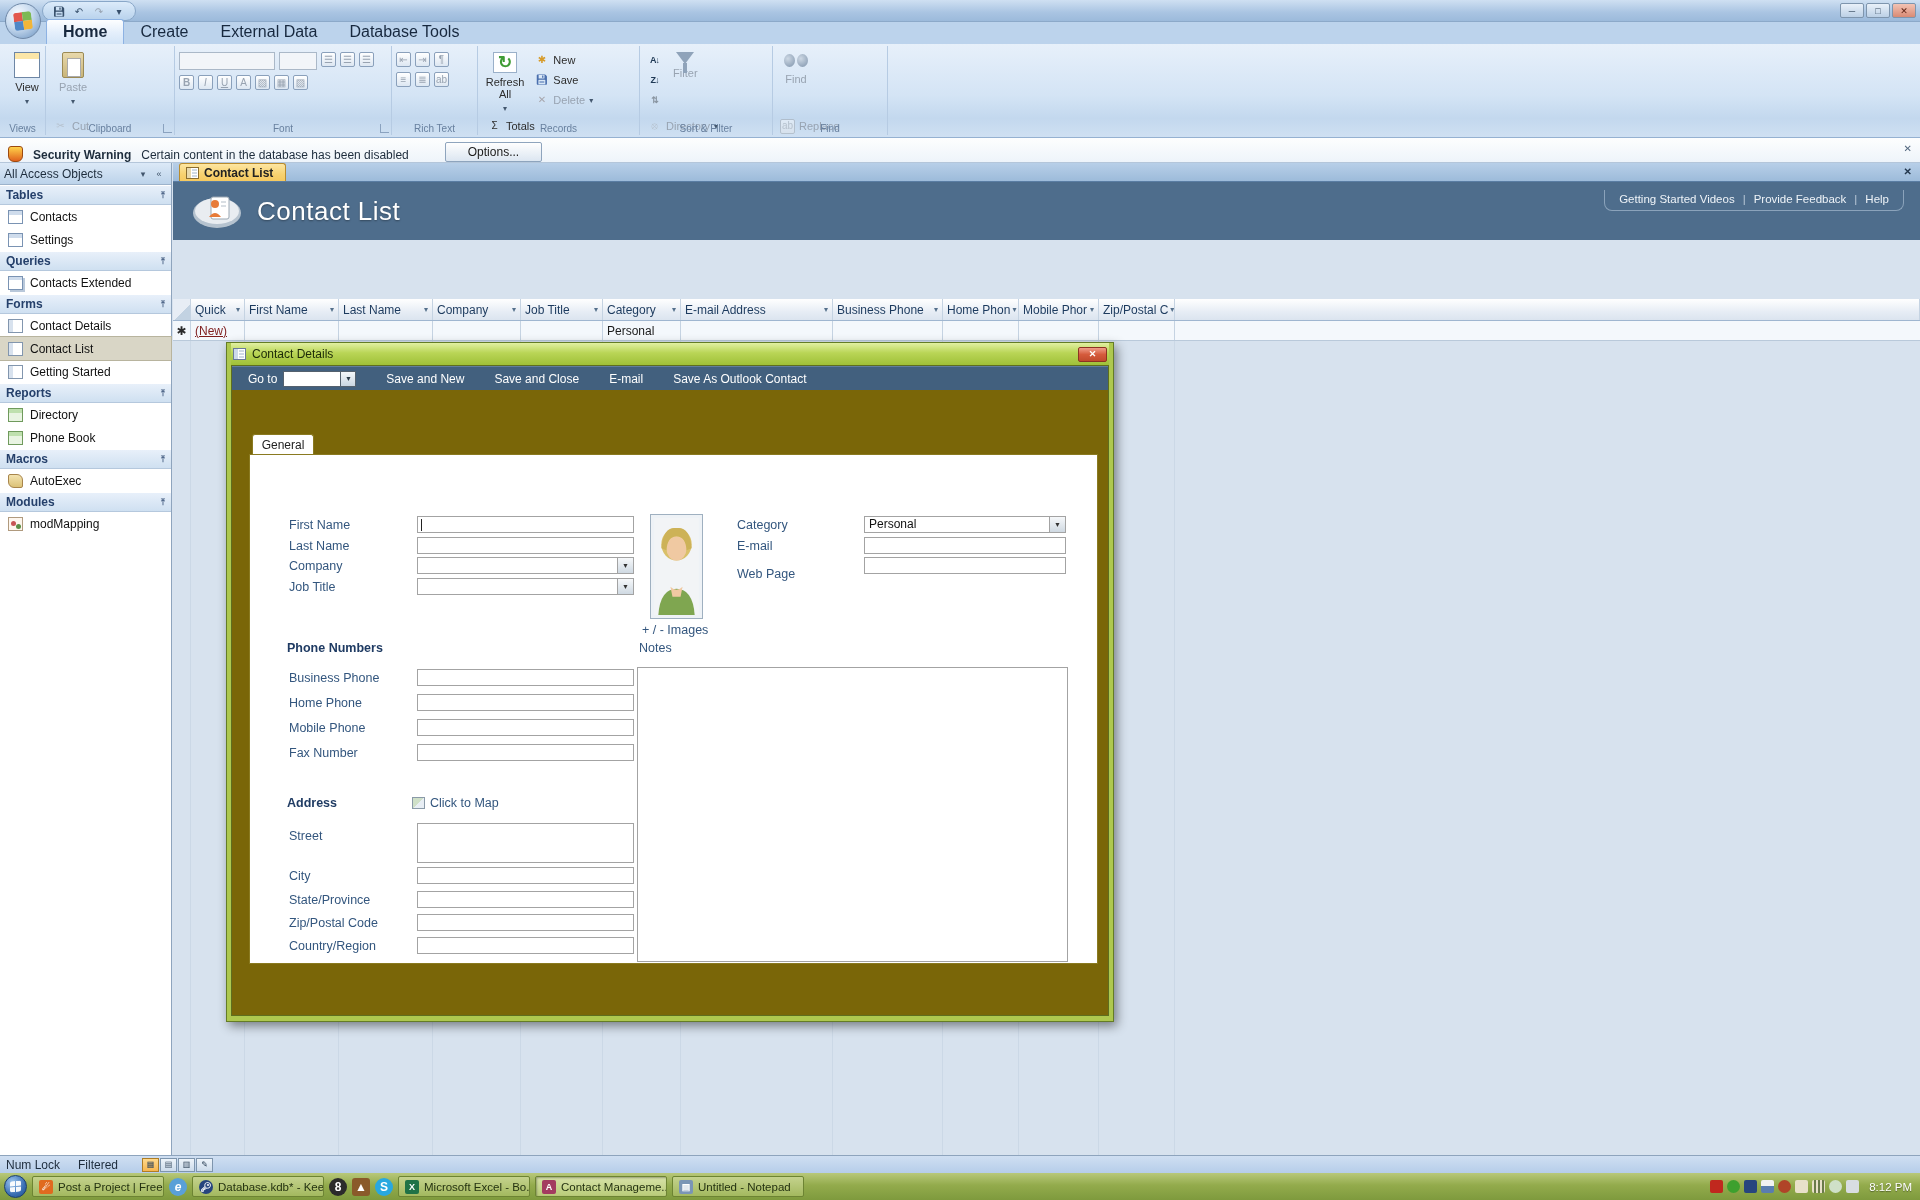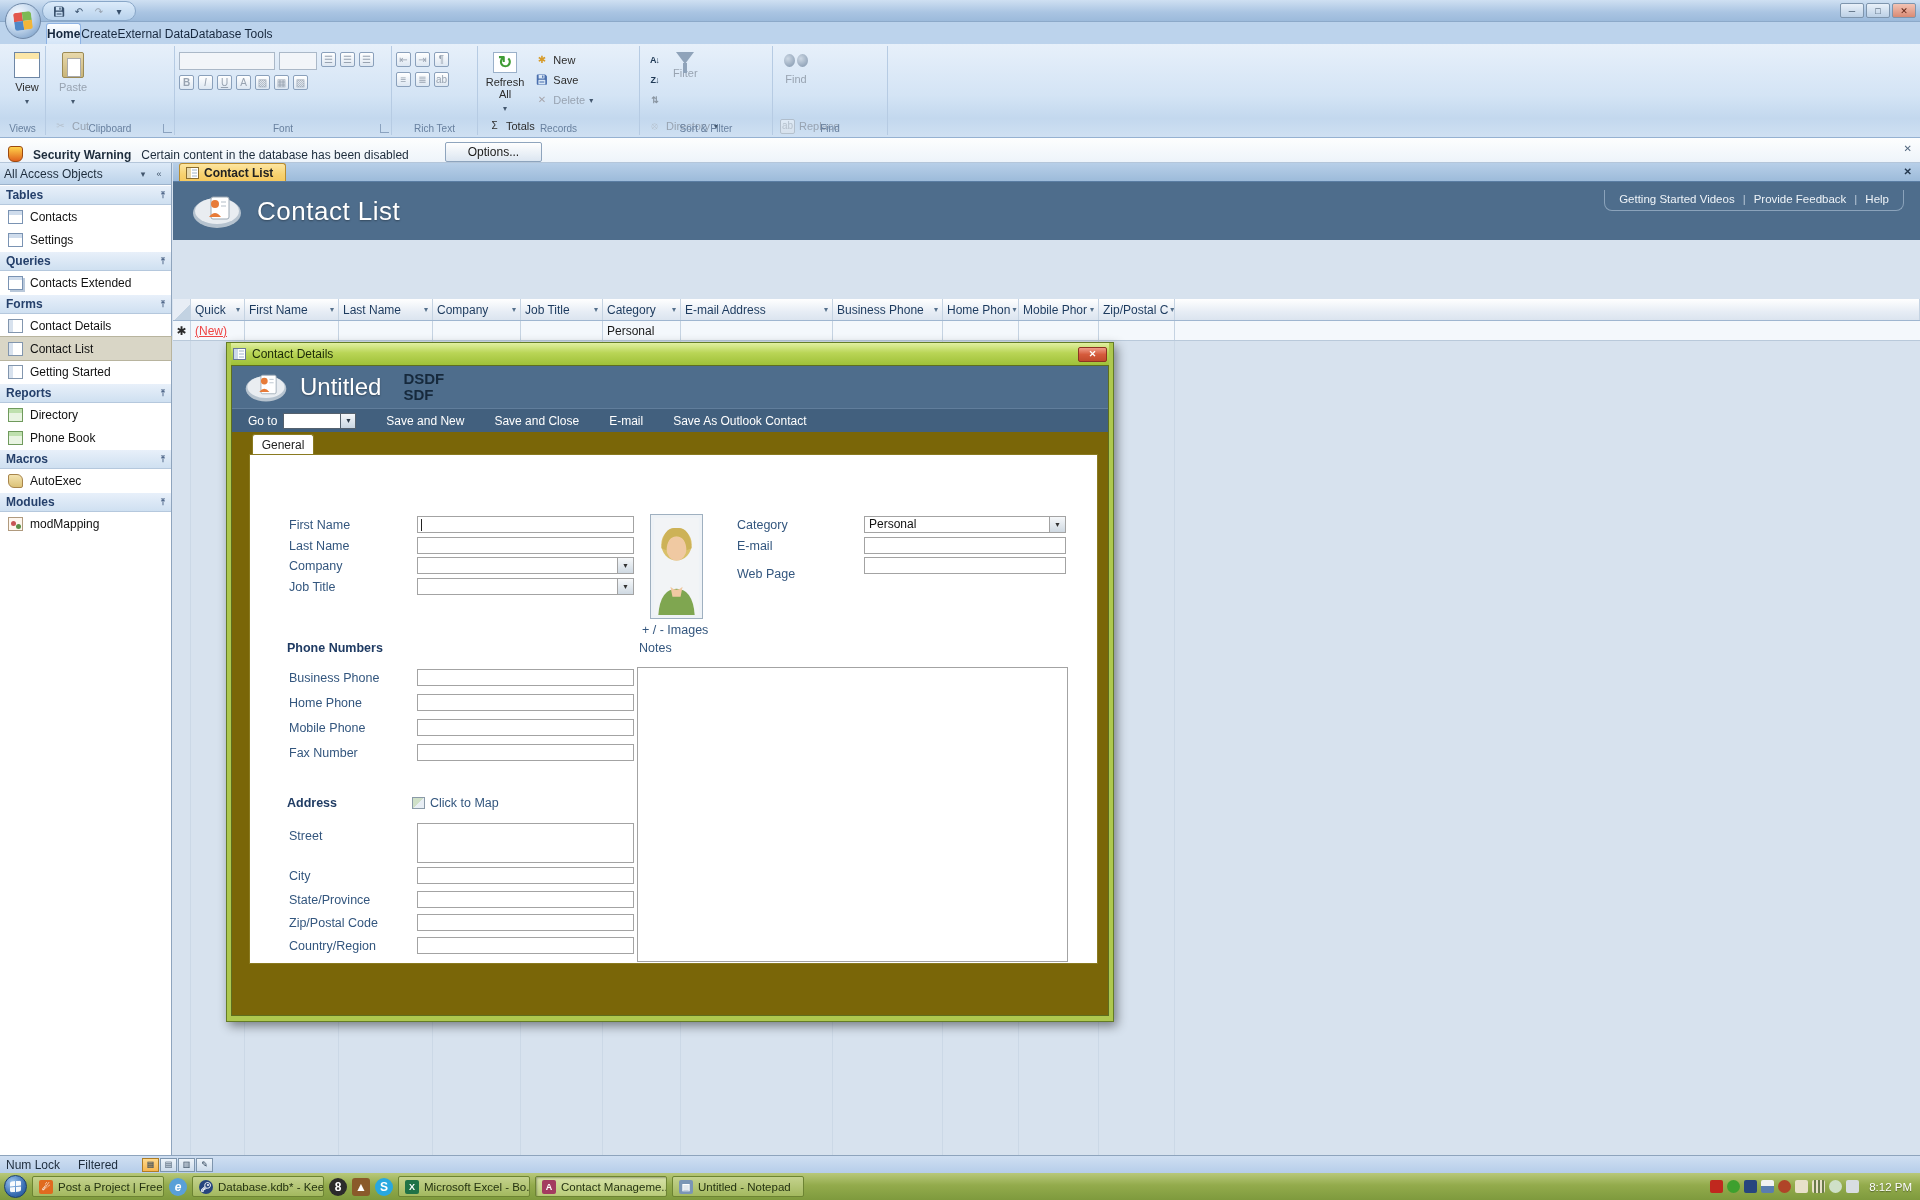--- a/index.html
+++ b/index.html
@@ -27,21 +27,21 @@
   .orb-logo{width:18px;height:18px;border-radius:3px;position:relative;overflow:hidden;transform:rotate(-8deg)}
   .orb-logo i{position:absolute;width:9px;height:9px}
   .orb-logo i:nth-child(1){left:0;top:0;background:#e2574c}
   .orb-logo i:nth-child(2){right:0;top:0;background:#7db954}
   .orb-logo i:nth-child(3){left:0;bottom:0;background:#4f87c7}
   .orb-logo i:nth-child(4){right:0;bottom:0;background:#f2b538}
 
   
   .tabrow{position:absolute;left:0;top:22px;width:100%;height:22px;background:#bcd3ec;
     display:flex;align-items:flex-end;padding-left:46px}
-  .rtab{padding:3px 0 3px;font-size:12px;color:#17283e;cursor:default}
+  .rtab{padding:3px 16px 3px;font-size:16px;color:#17283e;cursor:default}
   .rtab.active{background:linear-gradient(#fdfeff,#e3eefb 55%,#d4e5f7);border:1px solid #8db2e3;
     border-bottom:none;border-radius:3px 3px 0 0;font-weight:bold}
 
   
   .ribbon{position:absolute;left:0;top:44px;width:100%;height:94px;
     background:linear-gradient(#e7f0fa,#d4e4f5 55%,#c3d8ee 80%,#cfe0f2);border-bottom:1px solid #95b1d1}
   .rgroup{position:absolute;top:2px;bottom:2px;border-right:1px solid #b6cbe3;padding:3px 4px 16px}
   .rg-label{position:absolute;left:0;right:0;bottom:1px;text-align:center;font-size:10px;color:#68809f}
   .launcher{position:absolute;right:2px;bottom:2px;width:9px;height:9px;border-left:1px solid #8aa2bf;
     border-bottom:1px solid #8aa2bf;font-size:7px;color:#68809f}
@@ -134,21 +134,21 @@
   .show-ico{width:13px;height:11px;background:repeating-linear-gradient(#e8e0c9 0 2px,#8d7a3a 2px 3px);border:1px solid #3c3416}
 
   .grid{position:absolute;left:0;top:136px;right:0;bottom:0;display:flex;flex-direction:column}
   .gridcols{display:grid;grid-template-columns:18px 54px 94px 94px 88px 82px 78px 152px 110px 76px 80px 76px 1fr}
   .ghead{height:22px;background:linear-gradient(#ffffff,#e7edf5 60%,#dbe4ef);border-bottom:1px solid #9fb6d0}
   .ghead .gc{display:flex;align-items:center;justify-content:space-between;padding:0 4px;border-right:1px solid #c5d3e2;
     font-size:12px;color:#1c3a5e;white-space:nowrap;overflow:hidden}
   .ghead .gc .arrow{color:#55708c;flex:none;margin-left:2px}
   .grow{height:20px;background:#f4f8fc;border-bottom:1px solid #b9c9da}
   .grow .gc{display:flex;align-items:center;padding:0 4px;border-right:1px solid #c5d3e2;font-size:12px}
-  .newlink{color:#ef4444;text-decoration:underline}
+  .newlink{color:#7f1d1d;text-decoration:underline}
   .star{color:#2b2b2b;font-size:11px;justify-content:center}
   .gbody{flex:1}
   .gbody .gc{border-right:1px solid #cbd8e6;height:100%}
   .selcell{background:linear-gradient(135deg,#e7edf5 60%,#c2d2e2 60%)}
 
   .ficon{display:inline-block}
 
   
   .dialog{position:absolute;left:226px;top:342px;width:888px;height:680px;z-index:40;
     background:#aec84f;border:1px solid #647c26;box-shadow:3px 4px 10px rgba(0,0,0,.45);padding:0 4px 4px}
@@ -627,36 +627,20 @@
         <rect x="0.5" y="0.5" width="12" height="11" fill="#fff" stroke="#6a7a9a"></rect>
         <rect x="1" y="1" width="4" height="10" fill="#cdd9ea"></rect>
         <line x1="6" y1="3" x2="11" y2="3" stroke="#a0b4c8"></line>
           <line x1="6" y1="6" x2="11" y2="6" stroke="#a0b4c8"></line>
           <line x1="6" y1="9" x2="11" y2="9" stroke="#a0b4c8"></line>
       </svg>
       <span class="ttl">Contact Details</span>
       <span class="dlg-close">✕</span>
     </div>
     <div class="dlg-body">
-      <div class="dlg-header">
-        <svg width="44" height="34" viewBox="0 0 52 40">
-          <ellipse cx="26" cy="22" rx="24" ry="15" fill="#c9d2da" opacity="0.85"></ellipse>
-          <ellipse cx="26" cy="20" rx="22" ry="13" fill="#e9edf1"></ellipse>
-          <rect x="20" y="6" width="18" height="22" rx="2" fill="#fff" stroke="#9aa7b3"></rect>
-          <line x1="30" y1="11" x2="35" y2="11" stroke="#b3bec8"></line>
-            <line x1="30" y1="15" x2="35" y2="15" stroke="#b3bec8"></line>
-          <circle cx="24" cy="13" r="4" fill="#e77b39"></circle>
-          <path d="M18 26 q6 -8 12 0 z" fill="#e77b39"></path>
-        </svg>
-        <span class="dlg-name">Untitled</span>
-        <span class="dlg-sub">
-          <span style="display:block">DSDF</span>
-          <span style="display:block">SDF</span>
-        </span>
-      </div>
       <div class="dlg-menubar">
         <span style="display:inline-flex;align-items:center">
           <span class="mlink">Go to</span>
           <span class="goto-combo">
               <span class="box"></span>
               <span class="db">▼</span>
             </span>
         </span>
         <span class="mlink">Save and New</span>
         <span class="mlink">Save and Close</span>

